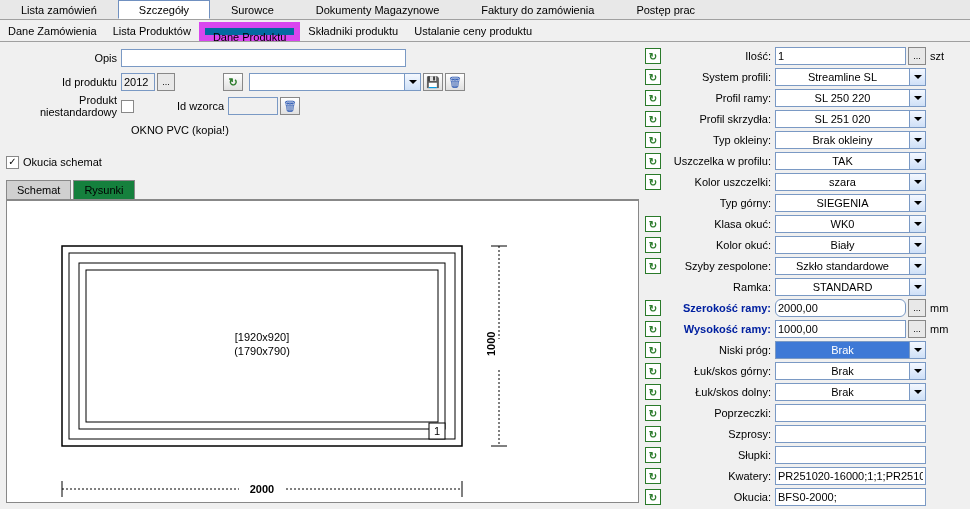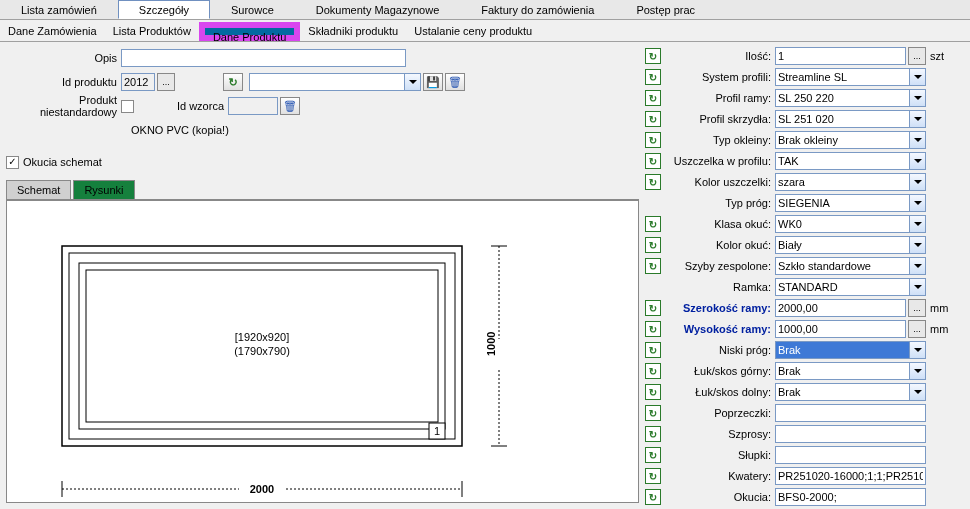--- a/index.html
+++ b/index.html
@@ -34,21 +34,21 @@
   
   .drawing-area { flex: 1; background: #fff; border: 1px solid #888; position: relative; overflow: hidden; }
   
   .prop-row { display: flex; align-items: center; height: 20px; margin-bottom: 1px; }
   .prop-icon { width: 16px; height: 16px; border: 1px solid #2a7a2a; background: #fff; margin-right: 4px; display: inline-flex; align-items: center; justify-content: center; color: #2a7a2a; font-weight: bold; font-size: 10px; }
   .prop-lbl { width: 110px; text-align: right; padding-right: 4px; }
   .prop-lbl.bold { font-weight: bold; color: #0020a0; }
   .prop-val { width: 151px; position: relative; }
   .prop-val input, .prop-val select { width: 100%; }
   .combo { display: flex; }
-  .combo input { flex: 1; border-right: none; }
+  .combo input { flex: 1; border-right: none; text-align: center; }
   .combo .dd { width: 17px; height: 18px; border: 1px solid #7a99c4; background: linear-gradient(#f4f8ff,#cfe0f7); display: flex; align-items: center; justify-content: center; cursor: pointer; }
   .combo .dd::after { content: ''; border-left: 4px solid transparent; border-right: 4px solid transparent; border-top: 4px solid #000; }
   .prop-unit { width: 24px; padding-left: 4px; }
   .combo.highlighted input { background: #3e79d6; color: #fff; }
   
   .dots-btn { width: 18px; height: 18px; border: 1px solid #888; background: #e8e8e8; display: inline-flex; align-items: center; justify-content: center; cursor: pointer; font-size: 9px; margin-left: 2px; }
   
   svg text { font-family: Tahoma, Arial, sans-serif; }
 </style>
 </head>
@@ -222,21 +222,21 @@
         <span class="prop-val">
           <div class="combo">
             <input type="text" value="szara" style="">
             <span class="dd"></span>
           </div>
         </span>
         <span class="prop-unit"></span>
       </div>
       <div class="prop-row">
         <span style="width: 20px; display: inline-block;"></span>
-        <span class="prop-lbl">Typ próg:</span>
+        <span class="prop-lbl">Typ górny:</span>
         <span class="prop-val">
           <div class="combo">
             <input type="text" value="SIEGENIA" style="">
             <span class="dd"></span>
           </div>
         </span>
         <span class="prop-unit"></span>
       </div>
       <div class="prop-row">
         <span class="prop-icon">↻</span>
@@ -280,21 +280,21 @@
             <span class="dd"></span>
           </div>
         </span>
         <span class="prop-unit"></span>
       </div>
       <div class="prop-row">
         <span class="prop-icon">↻</span>
         <span class="prop-lbl bold">Szerokość ramy:</span>
         <span class="prop-val">
           <div style="display: flex;">
-            <input type="text" value="2000,00" style="flex: 1 1 0%;">
+            <input type="text" value="2000,00" style="flex: 1 1 0%; border-radius: 6px;">
             <span class="dots-btn">...</span>
           </div>
         </span>
         <span class="prop-unit">mm</span>
       </div>
       <div class="prop-row">
         <span class="prop-icon">↻</span>
         <span class="prop-lbl bold">Wysokość ramy:</span>
         <span class="prop-val">
           <div style="display: flex;">

